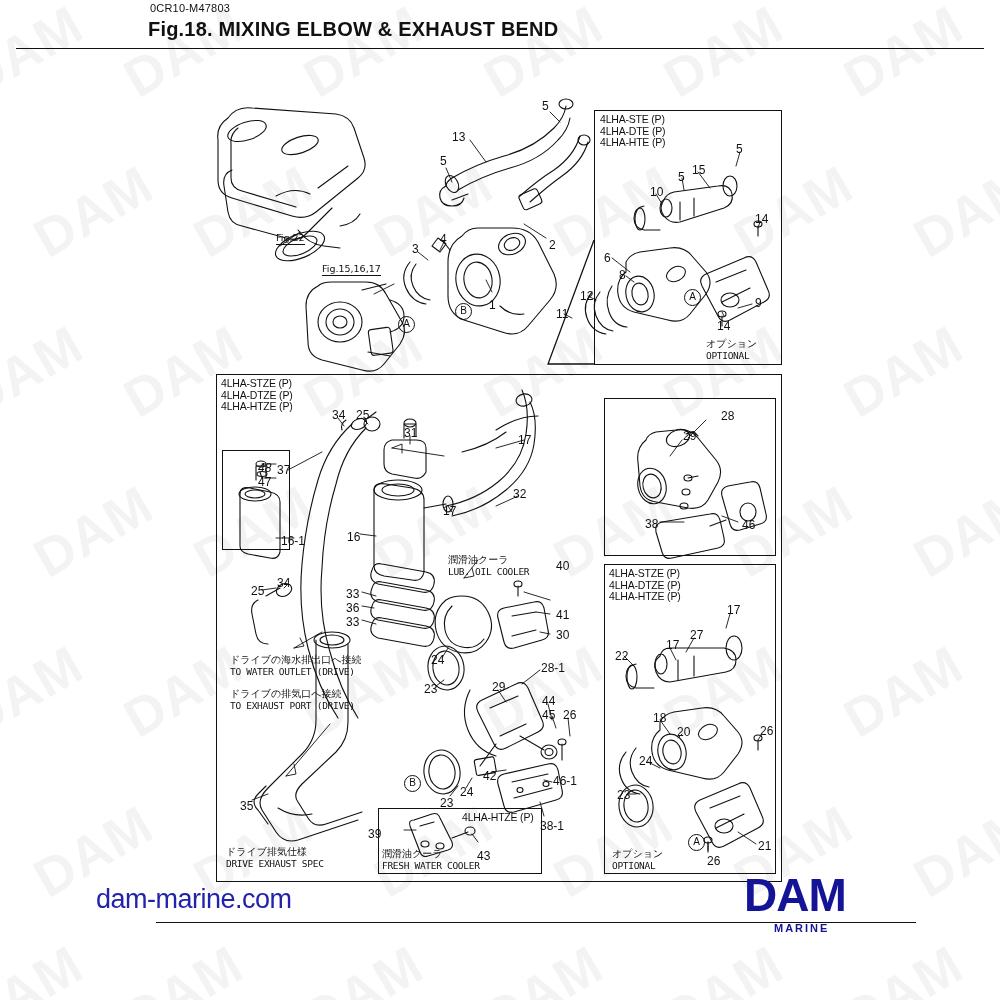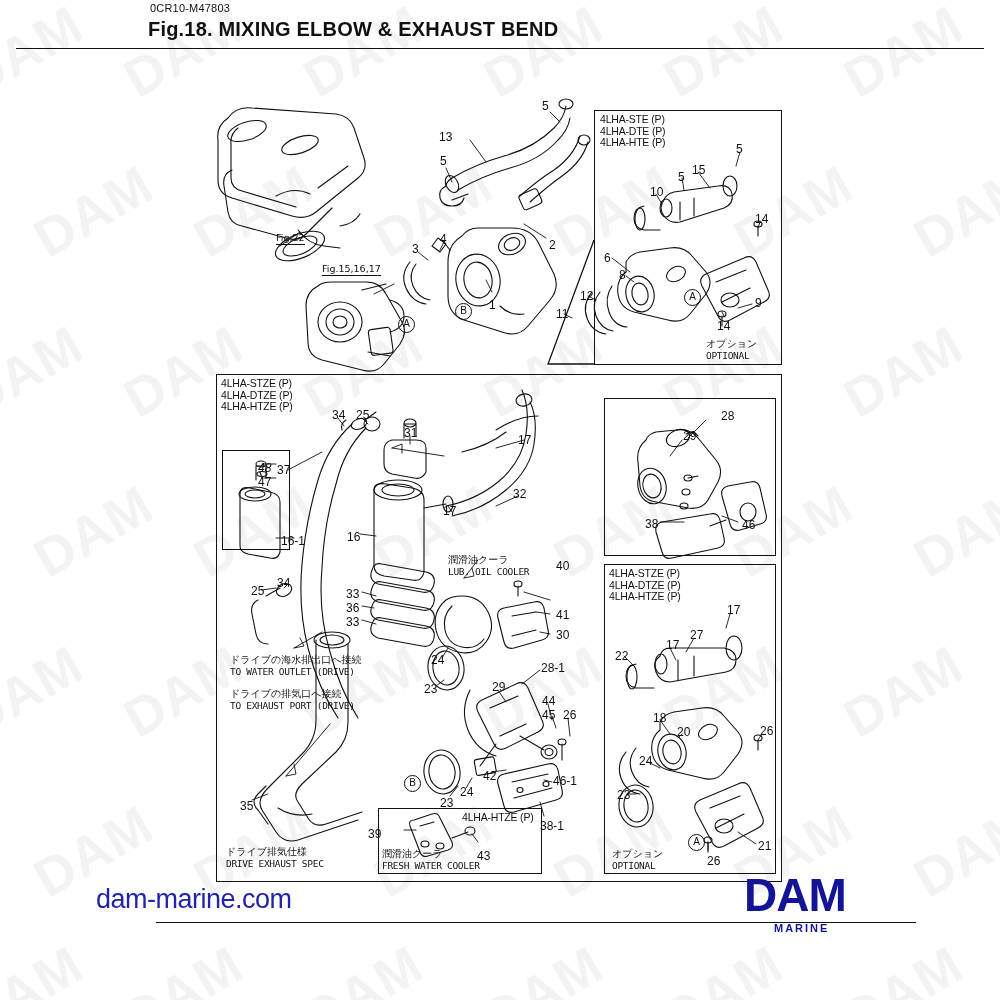--- a/index.html
+++ b/index.html
@@ -551,21 +551,21 @@
   <div class="note" style="left:612px;top:848px;">
     <div class="jp">オプション</div>
     <div class="en">OPTIONAL</div>
   </div>
 
   <div class="fig-ref" style="left:276px;top:232px;">Fig.22</div>
   <div class="fig-ref" style="left:322px;top:263px;">Fig.15,16,17</div>
 
   <div id="callout-layer">
       <div class="cal" style="left: 440px; top: 155px;">5</div>
-      <div class="cal" style="left: 439px; top: 131px;">13</div>
+      <div class="cal" style="left: 452px; top: 131px;">13</div>
       <div class="cal" style="left: 542px; top: 100px;">5</div>
       <div class="cal" style="left: 549px; top: 239px;">2</div>
       <div class="cal" style="left: 489px; top: 299px;">1</div>
       <div class="cal" style="left: 412px; top: 243px;">3</div>
       <div class="cal" style="left: 440px; top: 233px;">4</div>
       <div class="cal" style="left: 650px; top: 186px;">10</div>
       <div class="cal" style="left: 678px; top: 171px;">5</div>
       <div class="cal" style="left: 692px; top: 164px;">15</div>
       <div class="cal" style="left: 736px; top: 143px;">5</div>
       <div class="cal" style="left: 755px; top: 213px;">14</div>

